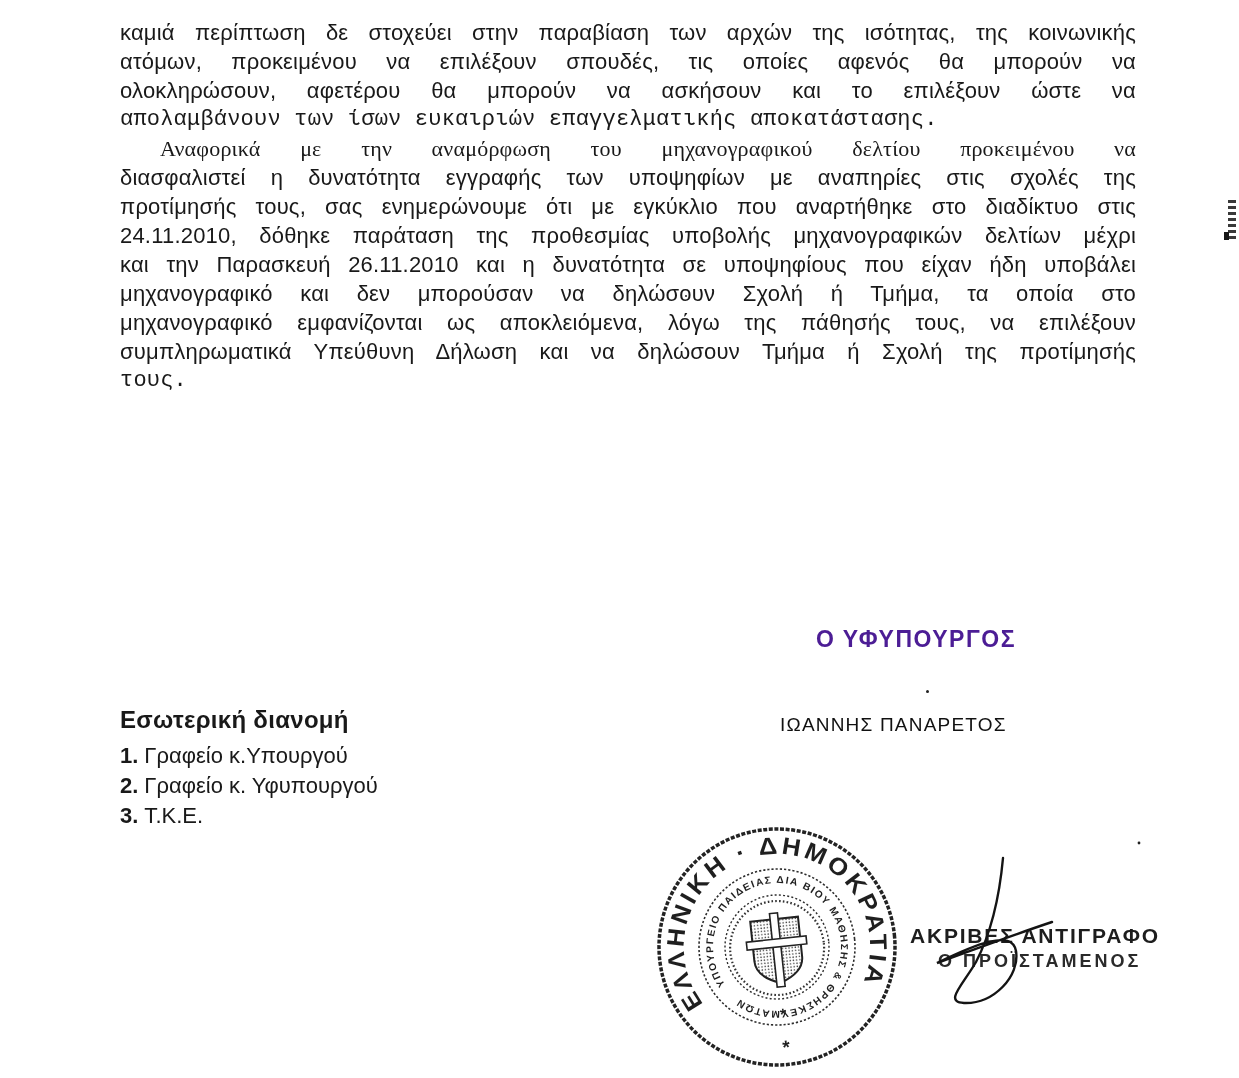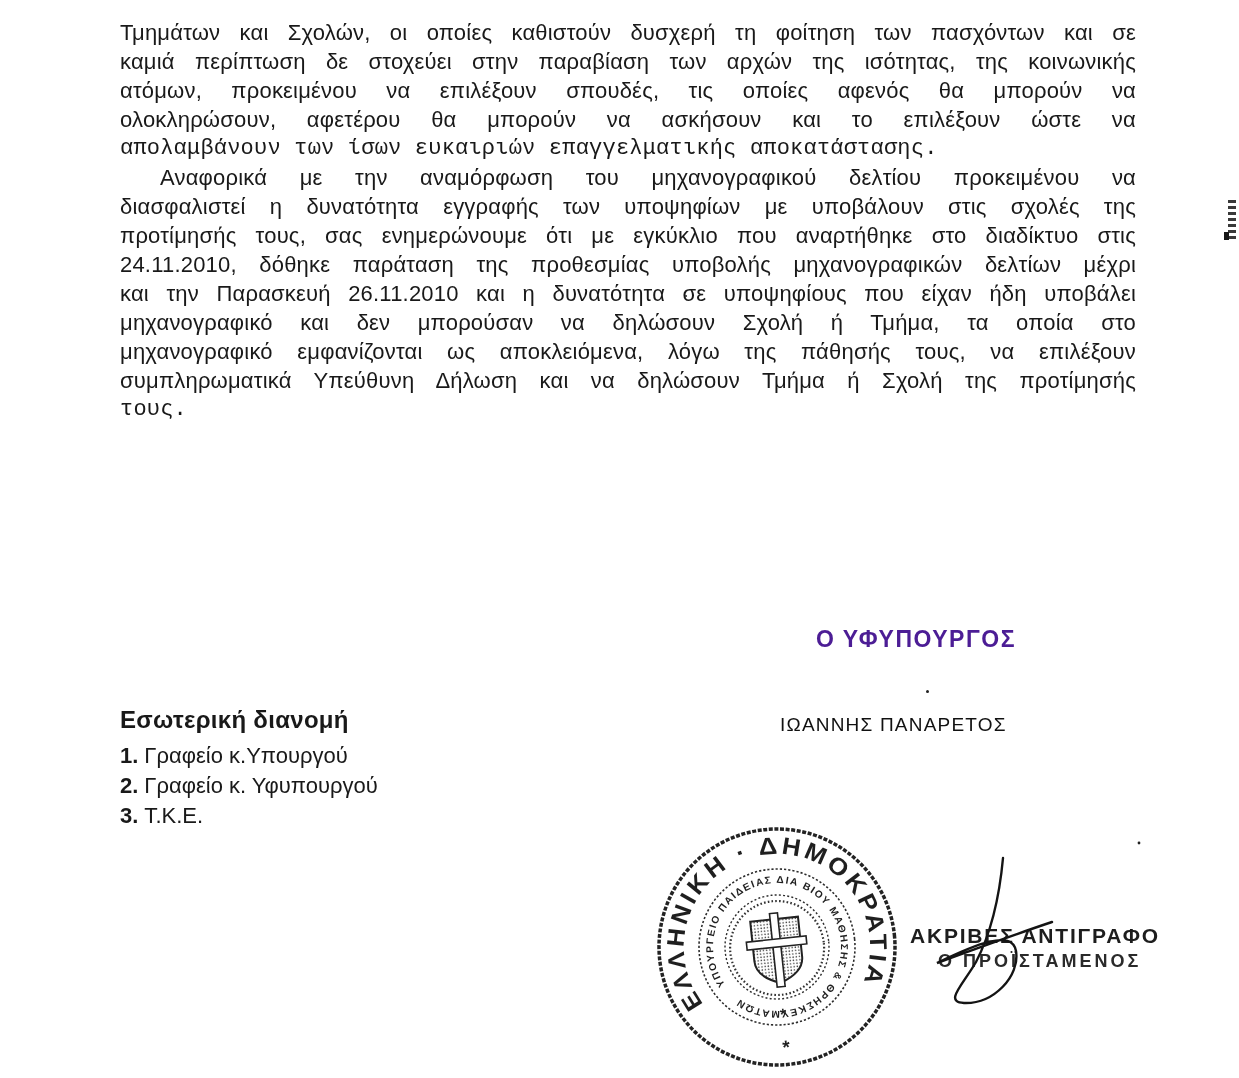--- a/index.html
+++ b/index.html
@@ -8,21 +8,21 @@
     font-family:"Liberation Sans",sans-serif;color:#161616;overflow:hidden;
     margin:0 auto;
   }
   
   .body-text{
     position:absolute;left:120px;top:18px;width:1016px;
     font-size:22px;line-height:29px;letter-spacing:.2px;color:#191919;
   }
   .bline{text-align:justify;text-align-last:justify;white-space:normal;}
   .bline.lastline{text-align-last:left;font-family:Liberation Mono, monospace;}
-  .bline.indent{text-indent:40px;}
+  .bline.indent{text-indent:40px;font-family:Liberation Serif, serif;}
 
   
   .minister-title{
     position:absolute;left:816px;top:626px;font-size:23px;font-weight:bold;
     letter-spacing:1.5px;color:#4c1d95;
   }
   .minister-name{
     position:absolute;left:780px;top:714px;font-size:19px;font-weight:normal;
     letter-spacing:1.2px;color:#111;
   }
@@ -62,27 +62,26 @@
     opacity:.85;
   }
   .scan-noise2{position:absolute;left:1224px;top:232px;width:5px;height:8px;background:#161616;}
 </style>
 </head>
 <body>
 
 <div class="page">
 
   <div class="body-text">
-      <div class="bline">Τμημάτων και Σχολών, οι οποίες καθιστούν δυσχερή τη φοίτηση των πασχόντων και σε</div>
       <div class="bline">καμιά περίπτωση δε στοχεύει στην παραβίαση των αρχών της ισότητας, της κοινωνικής</div>
       <div class="bline">ατόμων, προκειμένου να επιλέξουν σπουδές, τις οποίες αφενός θα μπορούν να</div>
       <div class="bline">ολοκληρώσουν, αφετέρου θα μπορούν να ασκήσουν και το επιλέξουν ώστε να</div>
       <div class="bline lastline">απολαμβάνουν των ίσων ευκαιριών επαγγελματικής αποκατάστασης.</div>
       <div class="bline indent">Αναφορικά με την αναμόρφωση του μηχανογραφικού δελτίου προκειμένου να</div>
-      <div class="bline">διασφαλιστεί η δυνατότητα εγγραφής των υποψηφίων με υποβάλουν στις σχολές της</div>
+      <div class="bline">διασφαλιστεί η δυνατότητα εγγραφής των υποψηφίων με αναπηρίες στις σχολές της</div>
       <div class="bline">προτίμησής τους, σας ενημερώνουμε ότι με εγκύκλιο που αναρτήθηκε στο διαδίκτυο στις</div>
       <div class="bline">24.11.2010, δόθηκε παράταση της προθεσμίας υποβολής μηχανογραφικών δελτίων μέχρι</div>
       <div class="bline">και την Παρασκευή 26.11.2010 και η δυνατότητα σε υποψηφίους που είχαν ήδη υποβάλει</div>
       <div class="bline">μηχανογραφικό και δεν μπορούσαν να δηλώσουν Σχολή ή Τμήμα, τα οποία στο</div>
       <div class="bline">μηχανογραφικό εμφανίζονται ως αποκλειόμενα, λόγω της πάθησής τους, να επιλέξουν</div>
       <div class="bline">συμπληρωματικά Υπεύθυνη Δήλωση και να δηλώσουν Τμήμα ή Σχολή της προτίμησής</div>
       <div class="bline lastline">τους.</div>
     </div>
 
   <div class="minister-title">Ο  ΥΦΥΠΟΥΡΓΟΣ</div>

